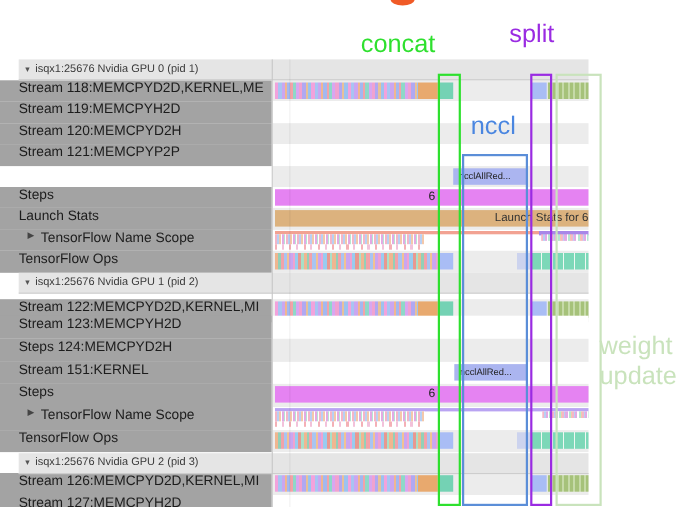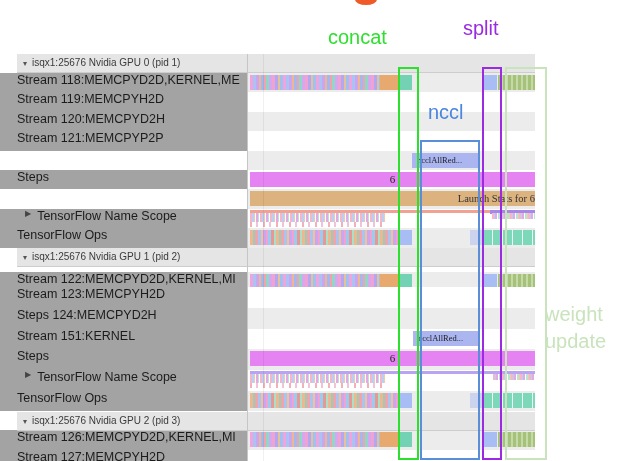--- a/index.html
+++ b/index.html
@@ -17,21 +17,21 @@
   .row{position:absolute;left:0;width:622px;z-index:1;}
   .lbl{position:absolute;left:0;top:0;bottom:0;width:247px;background:#a3a3a3;
        font-size:12.5px;color:#1c1c1c;padding-left:17px;box-sizing:border-box;
        white-space:nowrap;overflow:hidden;display:flex;align-items:flex-start;}
   .lbl .arrow{font-size:8px;color:#444;margin:0 6px 0 8px;}
   .track{position:absolute;left:248px;width:287px;top:0;bottom:0;}
   .track.even{background:#ececec;}
   .track.odd{background:#ffffff;}
 
   
-  .seg{position:absolute;box-sizing:border-box;font-family:Liberation Serif, serif;}
+  .seg{position:absolute;box-sizing:border-box;}
   .seg-dense,.seg-dense2,.seg-orange,.seg-teal,.seg-blue,.seg-stripes,
   .seg-lavender,.seg-tealblocks,.seg-magenta,.seg-tan{top:2px;height:15px;}
   .seg-dense{background:repeating-linear-gradient(90deg,#f2a2dc 0 3px,#a8c4f2 3px 6px,#caa6f0 6px 9px,#f0b690 9px 11px,#a2b8f0 11px 14px,#f2a2a8 14px 16px,#8ed8c8 16px 19px,#d8a6f0 19px 22px,#f0a2d0 22px 25px,#b0a8f2 25px 28px,#e8c098 28px 30px,#9cc2f0 30px 33px);}
   .seg-dense2{background:repeating-linear-gradient(90deg,#f0b690 0 3px,#92d0b8 3px 5px,#f2a2a8 5px 8px,#a8c4f2 8px 11px,#f2c292 11px 13px,#caa6f0 13px 16px,#f0a2d0 16px 18px,#98ccf0 18px 21px,#e89890 21px 24px,#a8e0c8 24px 26px);}
   .seg-orange{background:#e8a96e;}
   .seg-teal{background:#74d2b4;}
   .seg-blue{background:#a9bdf5;}
   .seg-lavender{background:#ccd3ee;}
   .seg-stripes{background:repeating-linear-gradient(90deg,#a6c27a 0 3px,#c6daa8 3px 5px);}
   .seg-tealblocks{background:repeating-linear-gradient(90deg,#7cd8b8 0 9px,#eef8f3 9px 10px);}
@@ -48,21 +48,21 @@
       background-size:100% 9px,100% 5px;background-position:0 0,0 9px;background-repeat:no-repeat,no-repeat;}
   .seg-ticks2{top:4px;height:6px;background:repeating-linear-gradient(90deg,#f4b6c8 0 2px,#b8d0f4 2px 3px,#e2aae4 3px 5px,#ffffff 5px 6px,#b6e6d2 6px 8px,#f4c8aa 8px 9px);}
 
   
   .vdivider{position:absolute;left:247px;top:54px;bottom:0;width:1px;background:#c6c6c6;z-index:3;}
   .gridline{position:absolute;left:263px;top:54px;bottom:0;width:1px;background:rgba(0,0,0,0.06);z-index:3;}
 
   
   .ann{position:absolute;z-index:10;}
   .ann-rect{border-style:solid;border-width:2px;background:transparent;}
-  .ann-label{font-size:20px;white-space:nowrap;}
+  .ann-label{font-size:23px;white-space:nowrap;}
   #weight-label{white-space:normal;width:90px;line-height:27px;}
   #orange-mark{width:22px;height:11px;border-radius:50%;top:-6px;left:355px;}
 </style>
 </head>
 <body>
 
 <div id="app">
   <div id="rows">
       <div class="hdr" style="top: 54px;"><span class="tri">▾</span><span>isqx1:25676 Nvidia GPU 0 (pid 1)</span></div>
       <div class="row" style="top: 73px; height: 19.4px;">
@@ -100,20 +100,23 @@
       </div>
       <div class="row" style="top: 170px; height: 19.4px;">
         <div class="track odd"></div>
         <div class="lbl">
           <span>Steps</span>
         </div>
         <div class="seg seg-magenta" style="left: 250px; width: 285px; background: rgb(229, 131, 242);">6</div>
       </div>
       <div class="row" style="top: 189.4px; height: 19.4px;">
         <div class="track even"></div>
+        <div class="lbl">
+          <span>Launch Stats</span>
+        </div>
         <div class="seg seg-tan" style="left: 250px; width: 285px; background: rgb(220, 178, 126);">Launch Stats for 6</div>
       </div>
       <div class="row" style="top: 208.8px; height: 19.4px;">
         <div class="track odd"></div>
         <div class="lbl">
           <span class="arrow">▶</span>
           <span>TensorFlow Name Scope</span>
         </div>
         <div class="seg seg-nsline" style="left: 250px; width: 240px;"></div>
         <div class="seg seg-nslinep" style="left: 490px; width: 45px;"></div>

